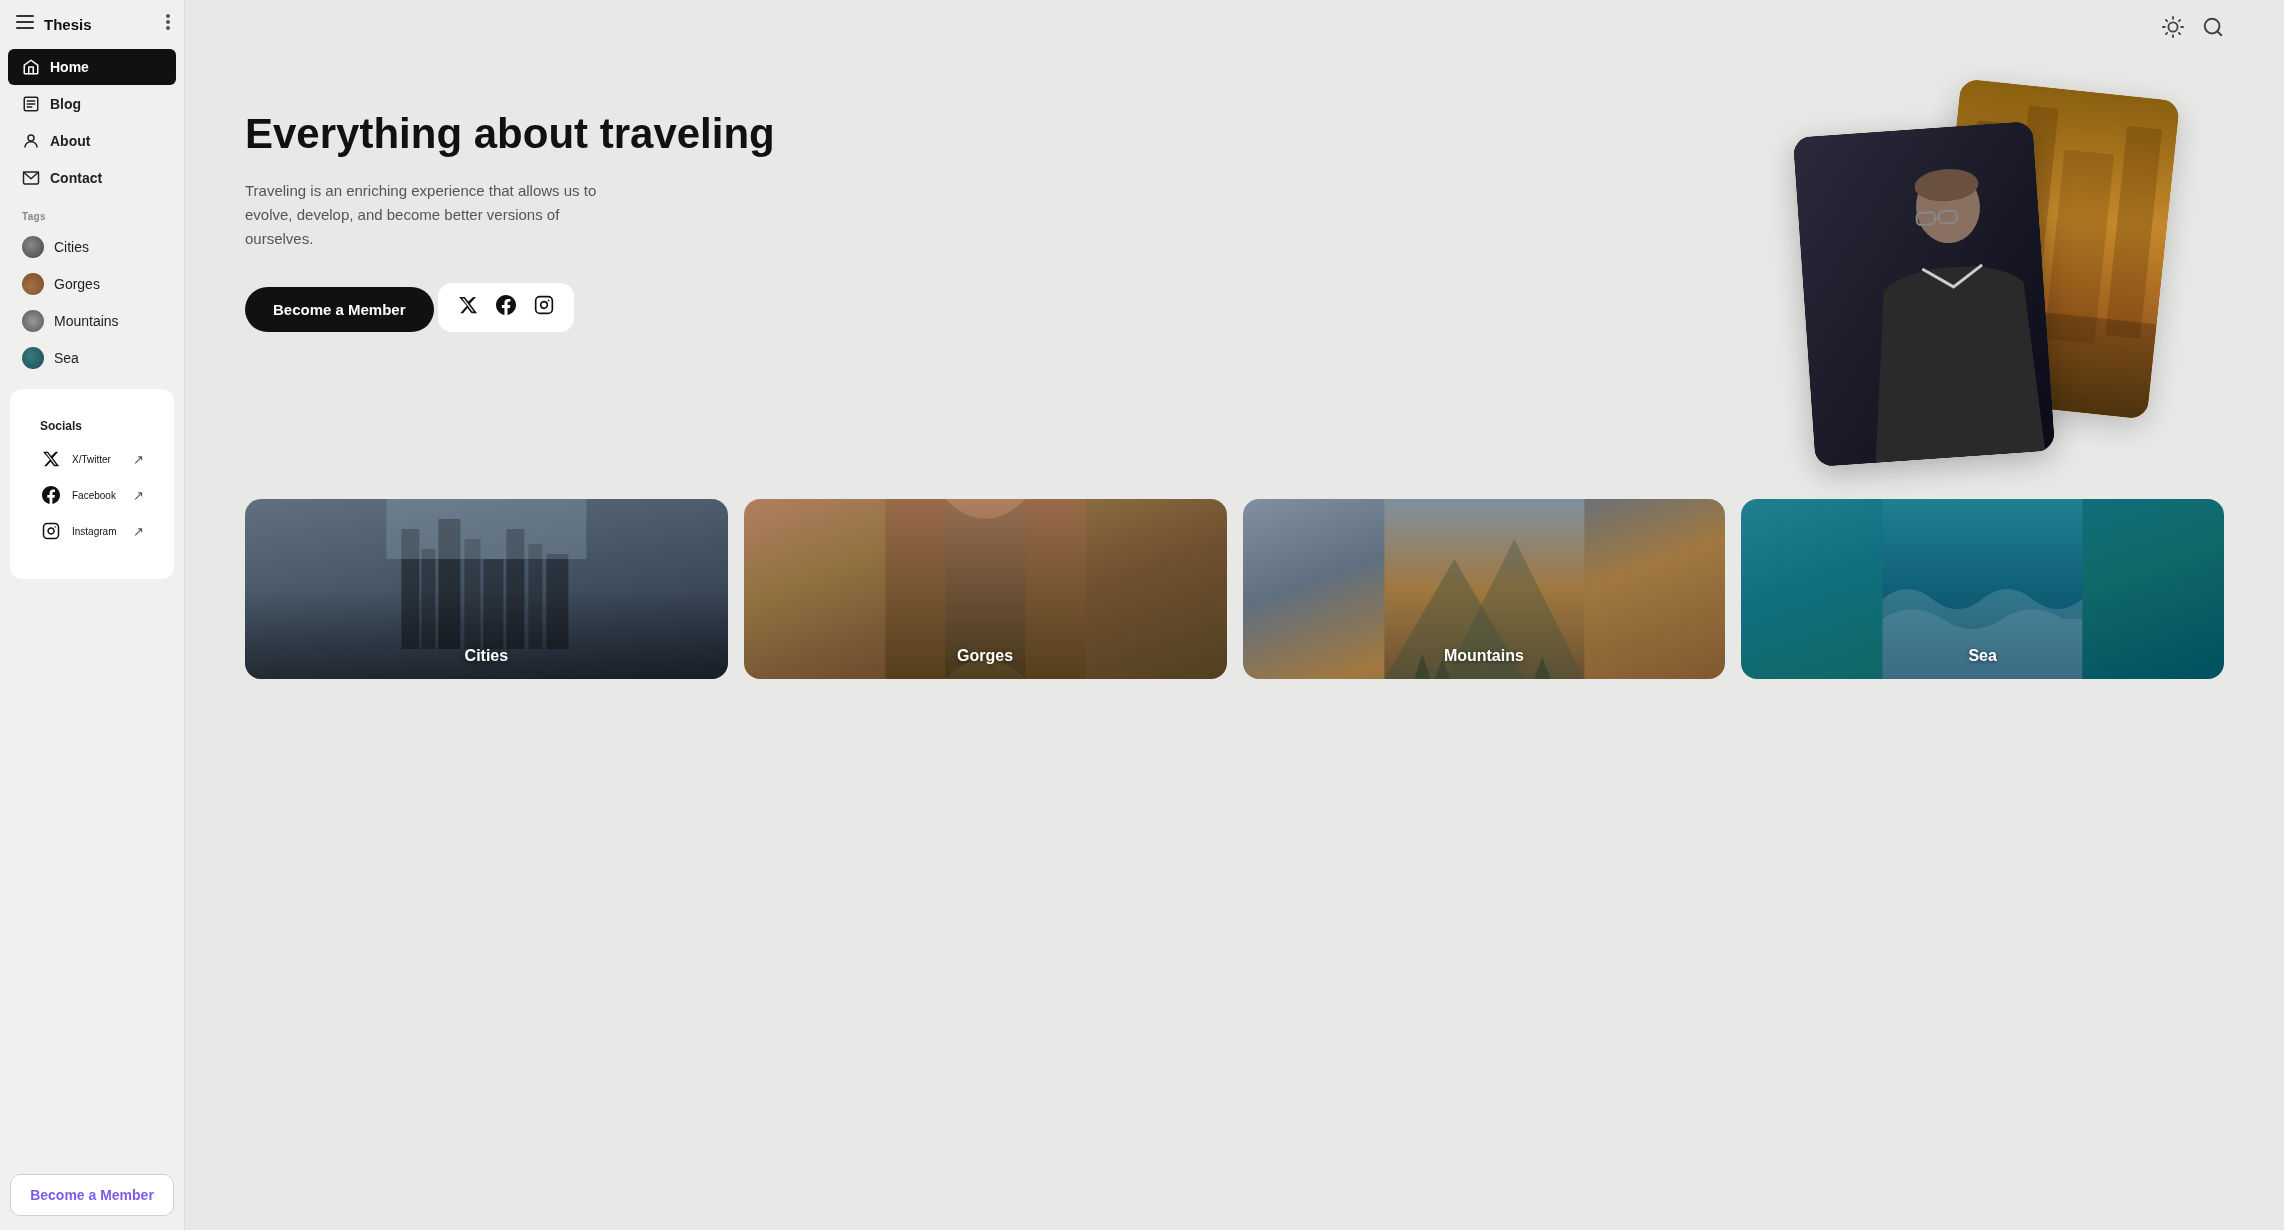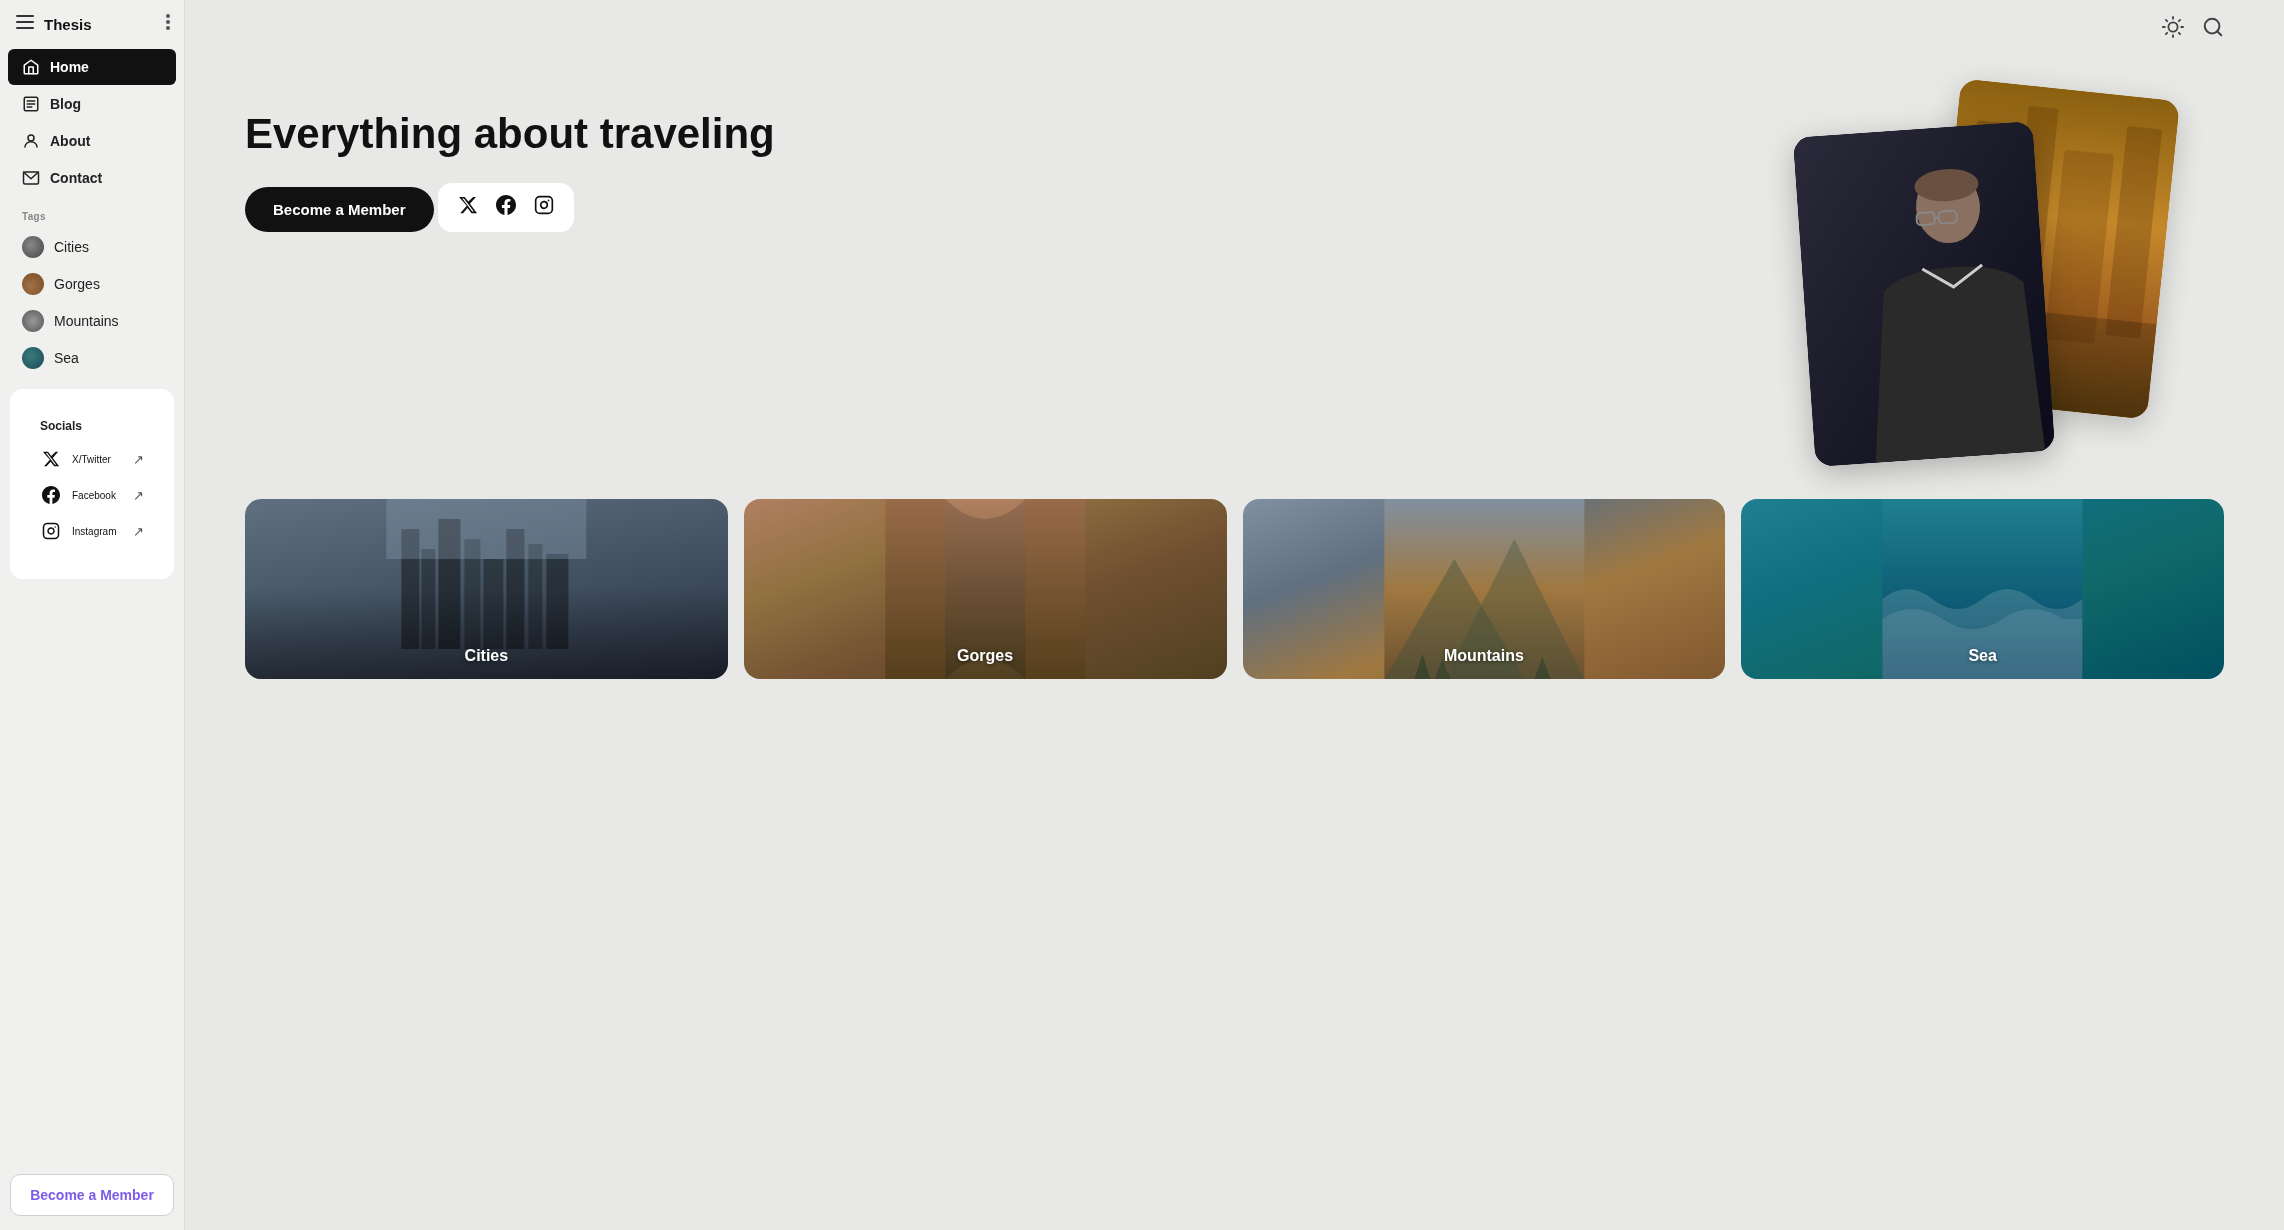--- a/index.html
+++ b/index.html
@@ -459,20 +459,21 @@
       <svg width="22" height="22" viewBox="0 0 24 24" fill="none" stroke="currentColor" stroke-width="2.2" stroke-linecap="round" stroke-linejoin="round">
           <circle cx="11" cy="11" r="8"></circle>
           <line x1="21" y1="21" x2="16.65" y2="16.65"></line>
         </svg>
     </span>
   </div>
 
   <section class="hero">
     <div class="hero-text">
       <h1 class="hero-title">Everything about traveling</h1>
+      <p class="hero-desc">Traveling is an enriching experience that allows us to evolve, develop, and become better versions of ourselves.</p>
       <button class="hero-cta-btn">Become a Member</button>
       <div class="social-icons-card">
         <span class="social-icon-btn">
           <svg width="20" height="20" viewBox="0 0 24 24" fill="currentColor">
               <path d="M18.244 2.25h3.308l-7.227 8.26 8.502 11.24H16.17l-4.714-6.231-5.401 6.231H2.744l7.73-8.835L1.254 2.25H8.08l4.253 5.622zm-1.161 17.52h1.833L7.084 4.126H5.117z"></path>
             </svg>
         </span>
         <span class="social-icon-btn">
           <svg width="20" height="20" viewBox="0 0 24 24" fill="currentColor">
               <path d="M24 12.073c0-6.627-5.373-12-12-12s-12 5.373-12 12c0 5.99 4.388 10.954 10.125 11.854v-8.385H7.078v-3.47h3.047V9.43c0-3.007 1.792-4.669 4.533-4.669 1.312 0 2.686.235 2.686.235v2.953H15.83c-1.491 0-1.956.925-1.956 1.874v2.25h3.328l-.532 3.47h-2.796v8.385C19.612 23.027 24 18.062 24 12.073z"></path>

